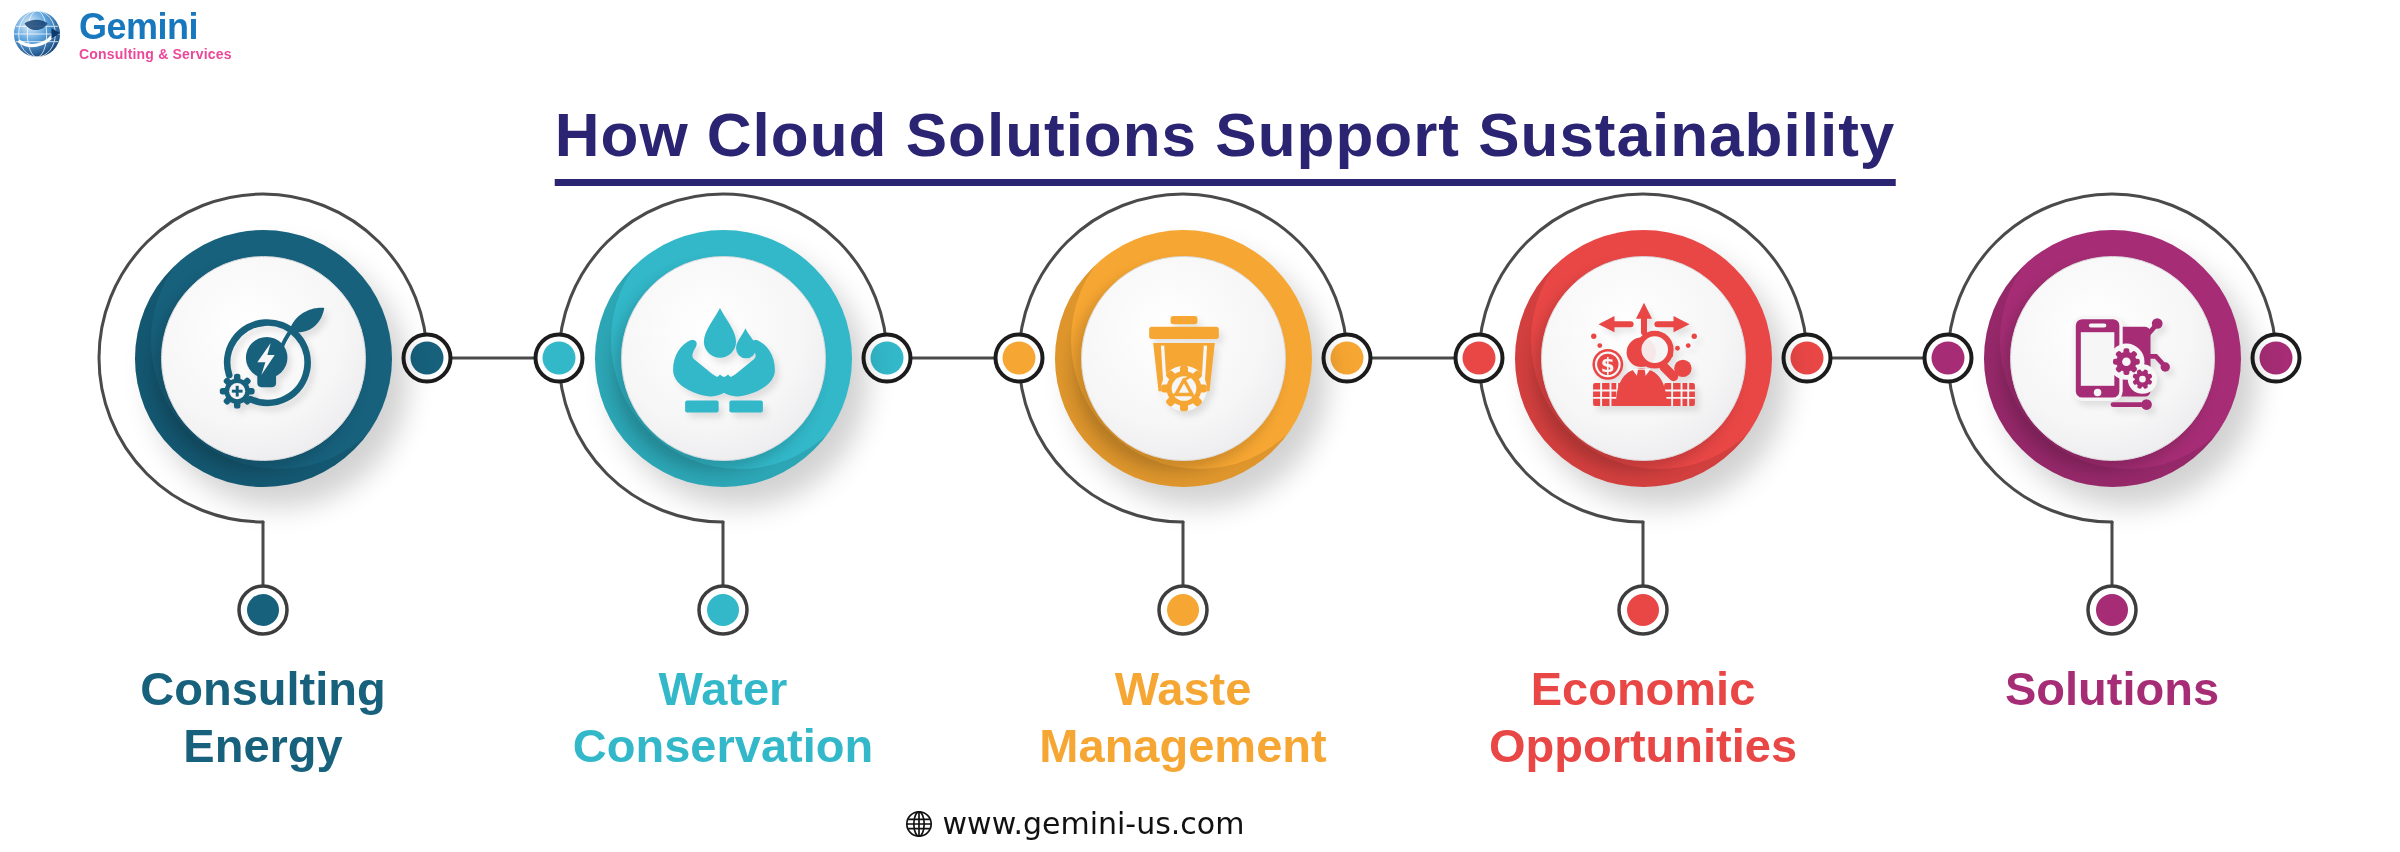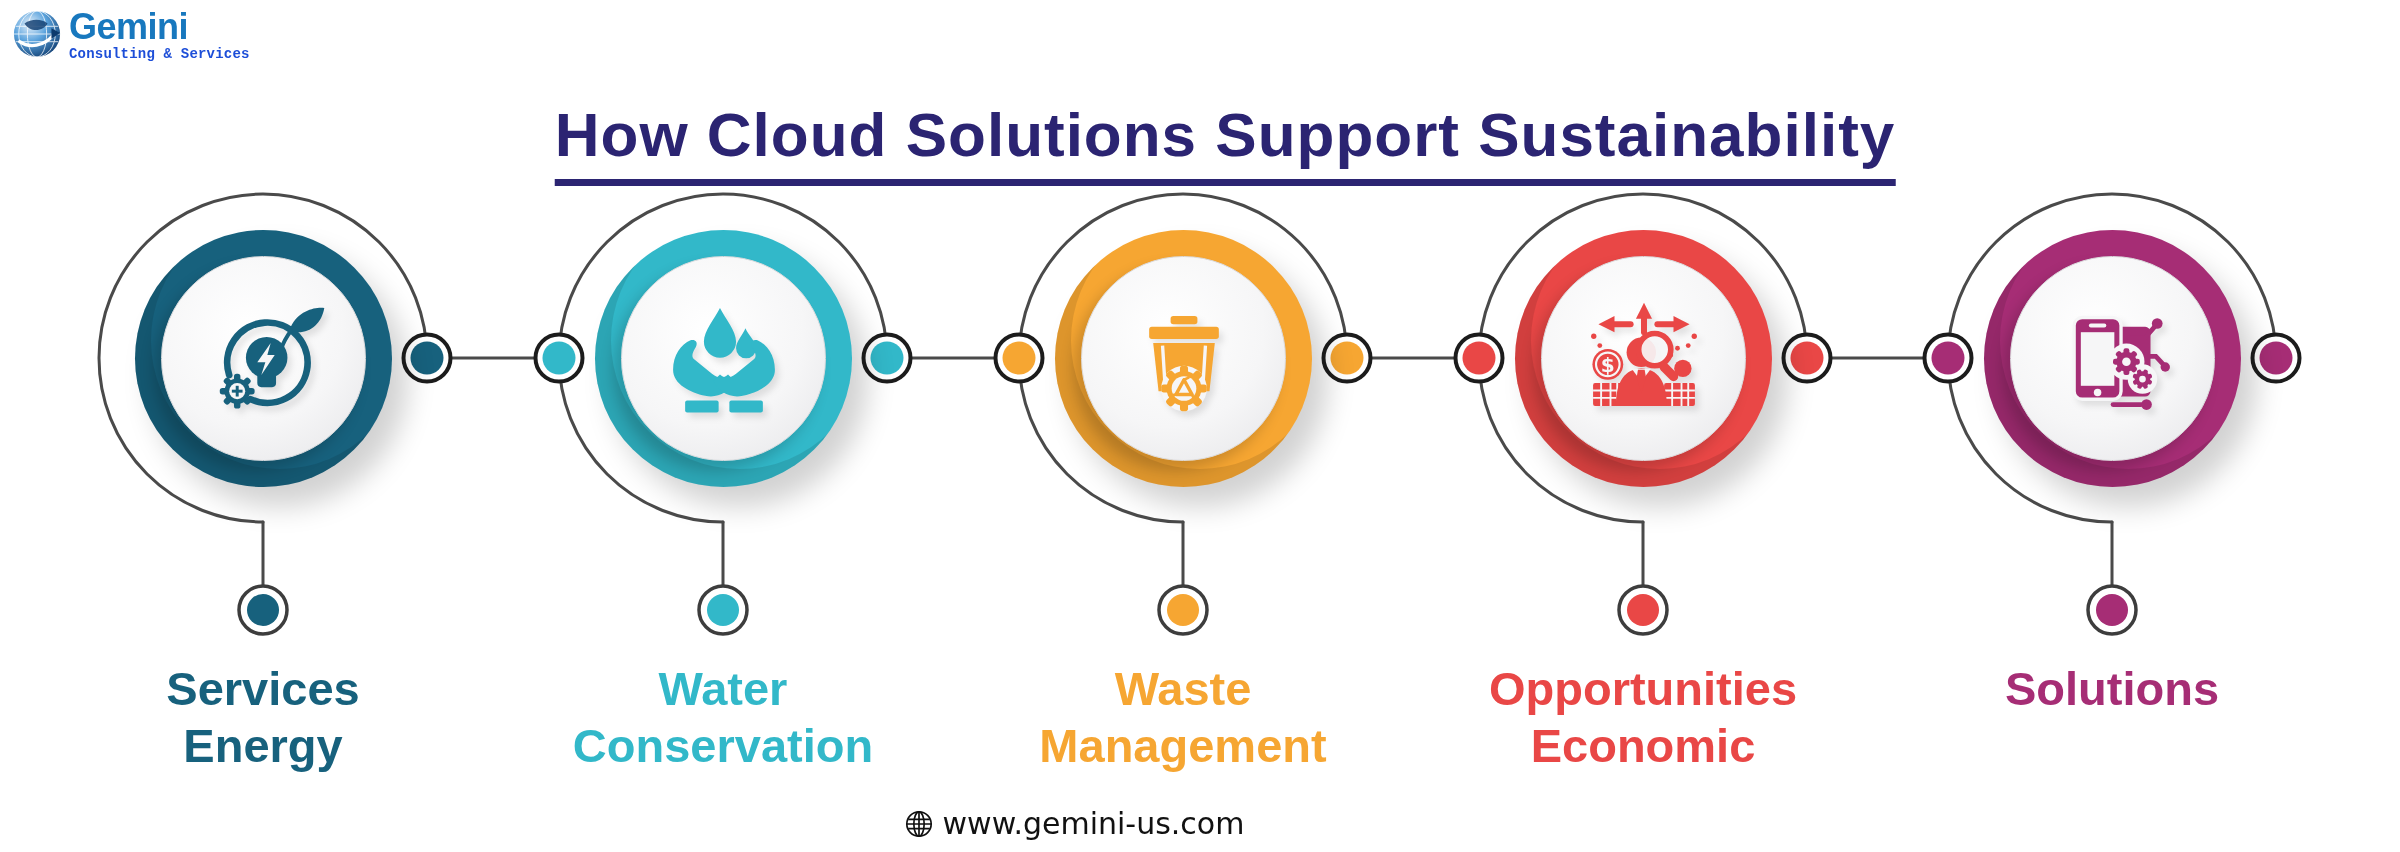--- a/index.html
+++ b/index.html
@@ -2,24 +2,24 @@
 <html><head>
 <meta charset="utf-8">
 <style>
   html,body { margin:0; padding:0; background:#ffffff; }
   .canvas {
     position:relative; width:2400px; height:852px; background:#ffffff;
     font-family:"Liberation Sans", sans-serif; overflow:hidden;
   }
 
   
-  .logo { position:absolute; left:12px; top:8px; display:flex; align-items:flex-start; gap:7px; }
+  .logo { position:absolute; left:12px; top:8px; display:flex; align-items:flex-start; gap:17px; }
   .logo-text { display:flex; flex-direction:column; }
   .logo-name { font-size:36px; font-weight:bold; color:#1878BE; line-height:38px; letter-spacing:-0.5px; }
-  .logo-tagline { font-size:14px; font-weight:bold; color:#1d4ed8; letter-spacing:0.2px; margin-top:0px;font-family:Liberation Mono, monospace; }
+  .logo-tagline { font-size:14px; font-weight:bold; color:#ec4899; letter-spacing:0.2px; margin-top:0px; }
 
   .page-title {
     position:absolute; left:1225px; top:62px; transform:translateX(-50%);
     font-size:62px; font-weight:bold; letter-spacing:1px; white-space:nowrap;
     color:#2B2472; line-height:1; padding-bottom:13px; border-bottom:7px solid #2B2472;
   }
 
   
   .wires { position:absolute; left:0; top:0; z-index:1; }
   .wire { fill:none; stroke:#4a4a4a; stroke-width:3; stroke-linecap:round; }
@@ -184,21 +184,21 @@
               <circle cx="30" cy="74" r="9.5"></circle>
               <circle cx="30" cy="74" r="6" fill="#f6f6f7"></circle>
               <rect x="28.9" y="70" width="2.2" height="8"></rect>
               <rect x="26" y="72.9" width="8" height="2.2"></rect>
             </g>
           </g>
         </svg>
       </div>
     </div>
     <div class="label">
-      <div>Services</div>
+      <div>Consulting</div>
       <div>Energy</div>
     </div>
   </div>
 
   <div class="unit" style="left: 723px; --c: #32B8C9;">
     <div class="big-circle">
       <div class="white-circle">
         <svg class="icon" viewBox="0 0 100 100">
           <g fill="currentColor">
             <path d="M47 12 C43 20 35 29 35 37 a12 12 0 0 0 24 0 C59 29 51 20 47 12 Z"></path>
@@ -287,22 +287,22 @@
             <rect x="65" y="51" width="17" height="7" rx="3.5" transform="rotate(45 65 51)"></rect>
             <circle cx="23" cy="54" r="11.5"></circle>
             <circle cx="23" cy="54" r="8.8" fill="none" stroke="#f6f6f7" stroke-width="1.6"></circle>
             <text x="23" y="59.5" font-size="15" font-weight="bold" fill="#f6f6f7" text-anchor="middle" font-family="DejaVu Sans, sans-serif">$</text>
             <circle cx="79" cy="57" r="6.5"></circle>
           </g>
         </svg>
       </div>
     </div>
     <div class="label">
+      <div>Economic</div>
       <div>Opportunities</div>
-      <div>Economic</div>
     </div>
   </div>
 
   <div class="unit" style="left: 2112px; --c: #A62D75;">
     <div class="big-circle">
       <div class="white-circle">
         <svg class="icon" viewBox="0 0 100 100">
           <g fill="currentColor">
             <rect x="44" y="26" width="34" height="52" rx="4"></rect>
             <path d="M62 34 H74 L81 26" fill="none" stroke="currentColor" stroke-width="3.5" stroke-linecap="round"></path>

